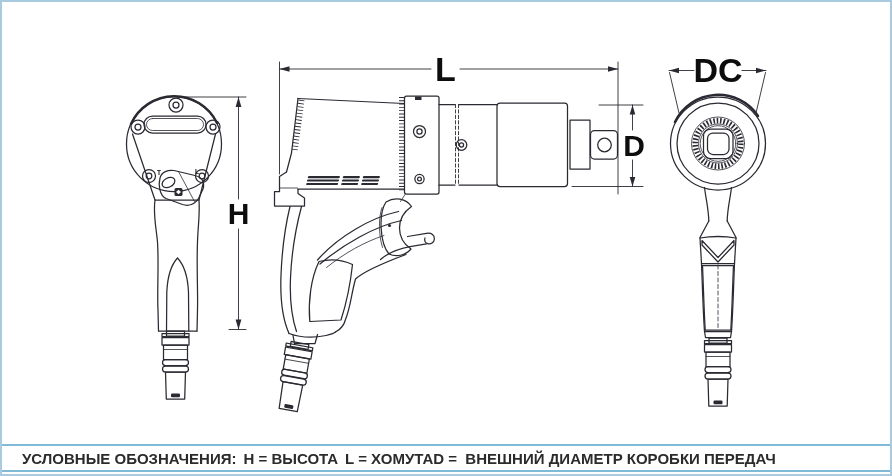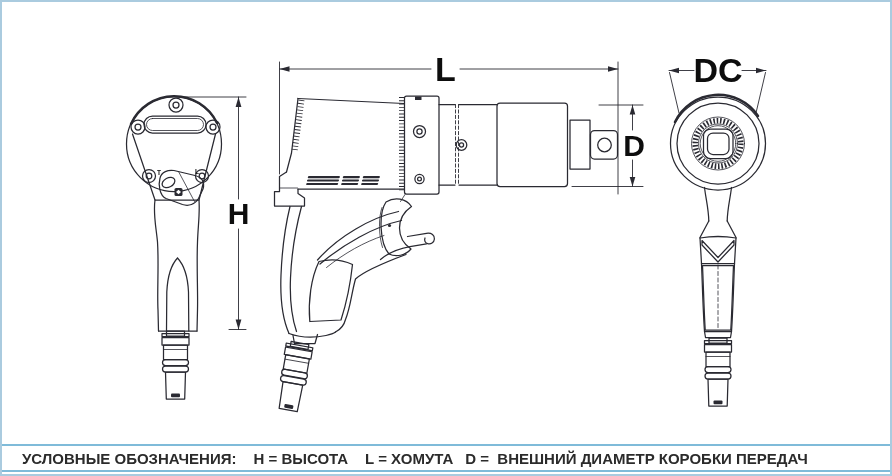--- a/index.html
+++ b/index.html
@@ -34,22 +34,22 @@
   svg.drawing text.big{font-size:34px;}
   svg.drawing text.mid{font-size:30px;}
   svg.drawing text.tiny{font-size:6.5px;}
   .legend{
     position:absolute;left:0;right:0;bottom:2px;height:24px;
     border-top:2px solid var(--legend-border);border-bottom:2px solid var(--legend-border);
     display:flex;align-items:center;padding-left:20px;
     font-size:15px;color:var(--legend-text);white-space:pre;background:#fff;font-weight:bold;
   }
   .legend span{white-space:pre;}
-  .legend .li{margin-left:17px;}
-  .legend .li.wide{margin-left:12px;}
+  .legend .li{margin-left:7px;}
+  .legend .li.wide{margin-left:0;}
 </style>
 </head>
 <body>
 
 <div class="frame">
 
   <svg class="drawing" width="892" height="448" viewBox="0 0 892 448">
     <defs>
       <pattern id="hatchH" width="4" height="2.6" patternUnits="userSpaceOnUse">
         <path d="M0,0.8 H4" stroke="#2a2a32" stroke-width="0.9" fill="none"></path>

